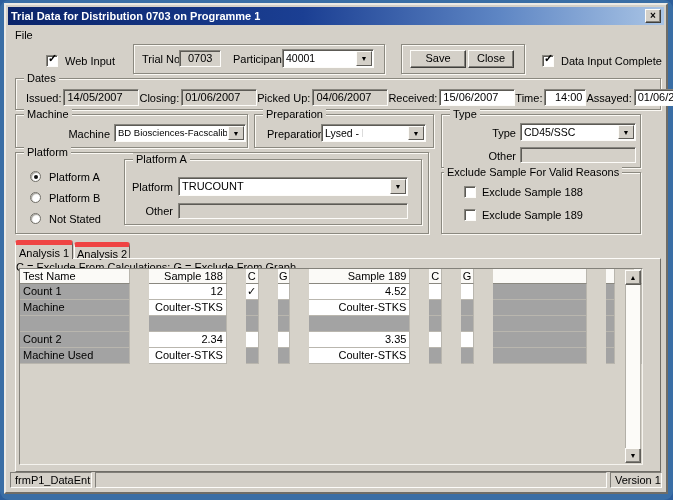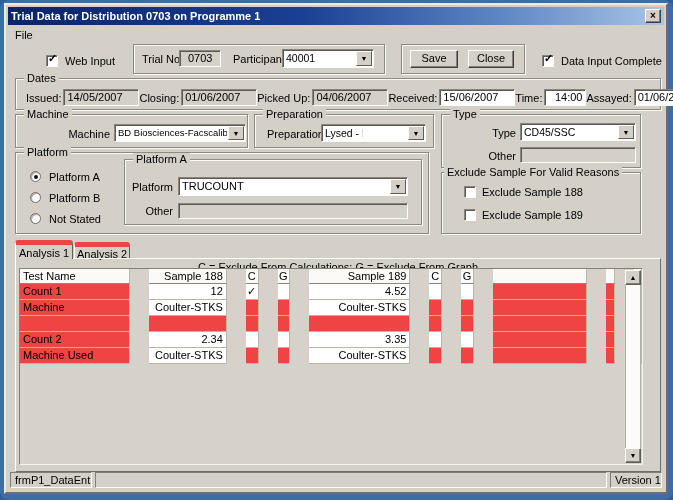--- a/index.html
+++ b/index.html
@@ -53,29 +53,29 @@
   .dates-row .dfield { position:static; height:17px; }
   .w78 { width:76px; } .w42 { width:42px;text-align:right; }
 
   
   .tab { position:absolute; background:#d4d0c8; border-top:5px solid #ef4444; border-left:1px solid #fdfcf9;
          border-right:1px solid #5f5d58; border-radius:3px 3px 0 0; font-size:11px; text-align:center; }
   .tab.active { left:8px; top:234px; width:58px; height:19px; line-height:17px; z-index:3; }
   .tab.inactive { left:67px; top:236px; width:56px; height:16px; line-height:14px; z-index:1; }
   .tabpanel { position:absolute; left:8px; top:252px; width:646px; height:214px; border:1px solid;
               border-color:#fdfcf9 #6f6d67 #6f6d67 #fdfcf9; z-index:2; }
-  .legend { position:absolute; left:0; right:0; top:2px; text-align:center; font-size:11px; }
+  .legend { position:absolute; left:0; right:0; top:2px; font-size:11px; }
 
   
   .grid { position:absolute; left:12px; top:262px; width:624px; height:197px; background:#d6d2c9;
           border:1px solid; border-color:#83817a #f5f3ee #f5f3ee #83817a; z-index:4; }
   .grow { display:flex; height:16px;gap:19px; }
   .grow.ghead { height:15px; }
   .gc { border-right:1px solid #b9b6ae; border-bottom:1px solid #b9b6ae; font-size:11px; line-height:15px;
-        padding:0 3px; overflow:hidden; white-space:nowrap; background:#ef4444; }
+        padding:0 3px; overflow:hidden; white-space:nowrap; background:#a3a3a3; }
   .ghead .gc { background:#fbfaf7; border-bottom-color:#8a8880; line-height:14px; }
   .c0 { width:148px; } .c1 { width:104px; text-align:right; } .c2,.c3,.c5,.c6 { width:17px; text-align:center; padding:0; }
   .c4 { width:136px; text-align:right; } .c7 { width:127px; } .c8,.c9 { width:11px; padding:0; }
   .r-count .c1, .r-count .c2, .r-count .c3, .r-count .c4, .r-count .c5, .r-count .c6 { background:#fff; }
   .r-machine .c1, .r-machine .c4 { background:#fff; }
   .ckmark { font-size:11px; }
 
   .vscroll { position:absolute; top:1px; right:1px; bottom:1px; width:16px; display:flex; flex-direction:column; }
   .sbtn { height:15px; background:#d4d0c8; border:1px solid; border-color:#fdfcf9 #5f5d58 #5f5d58 #fdfcf9;
           box-shadow:inset -1px -1px 0 #807e78; display:flex; align-items:center; justify-content:center; }
@@ -116,21 +116,21 @@
       <span class="lbl" style="left:99px; top:8px;">Participant</span>
       <div class="combo" style="left:148px; top:4px; width:92px; height:19px;">
         <span class="cval">40001</span>
         <span class="cbtn">
             <span>▼</span>
           </span>
       </div>
     </div>
 
     <div class="grp" style="left:394px; top:38px; width:124px; height:30px;">
-      <div class="push" style="left:8px; top:5px; width:48px; height:18px;">Save</div>
+      <div class="push" style="left:8px; top:5px; width:56px; height:18px;">Save</div>
       <div class="push" style="left:66px; top:5px; width:46px; height:18px;">Close</div>
     </div>
 
     <span class="cb" style="left:535px; top:49px;">
         <span class="ck">✓</span>
       </span>
     <span class="lbl" style="left:554px; top:49px;">Data Input Complete</span>
 
     <div class="grp" style="left:8px; top:72px; width:646px; height:32px;">
       <span class="cap">Dates</span>

